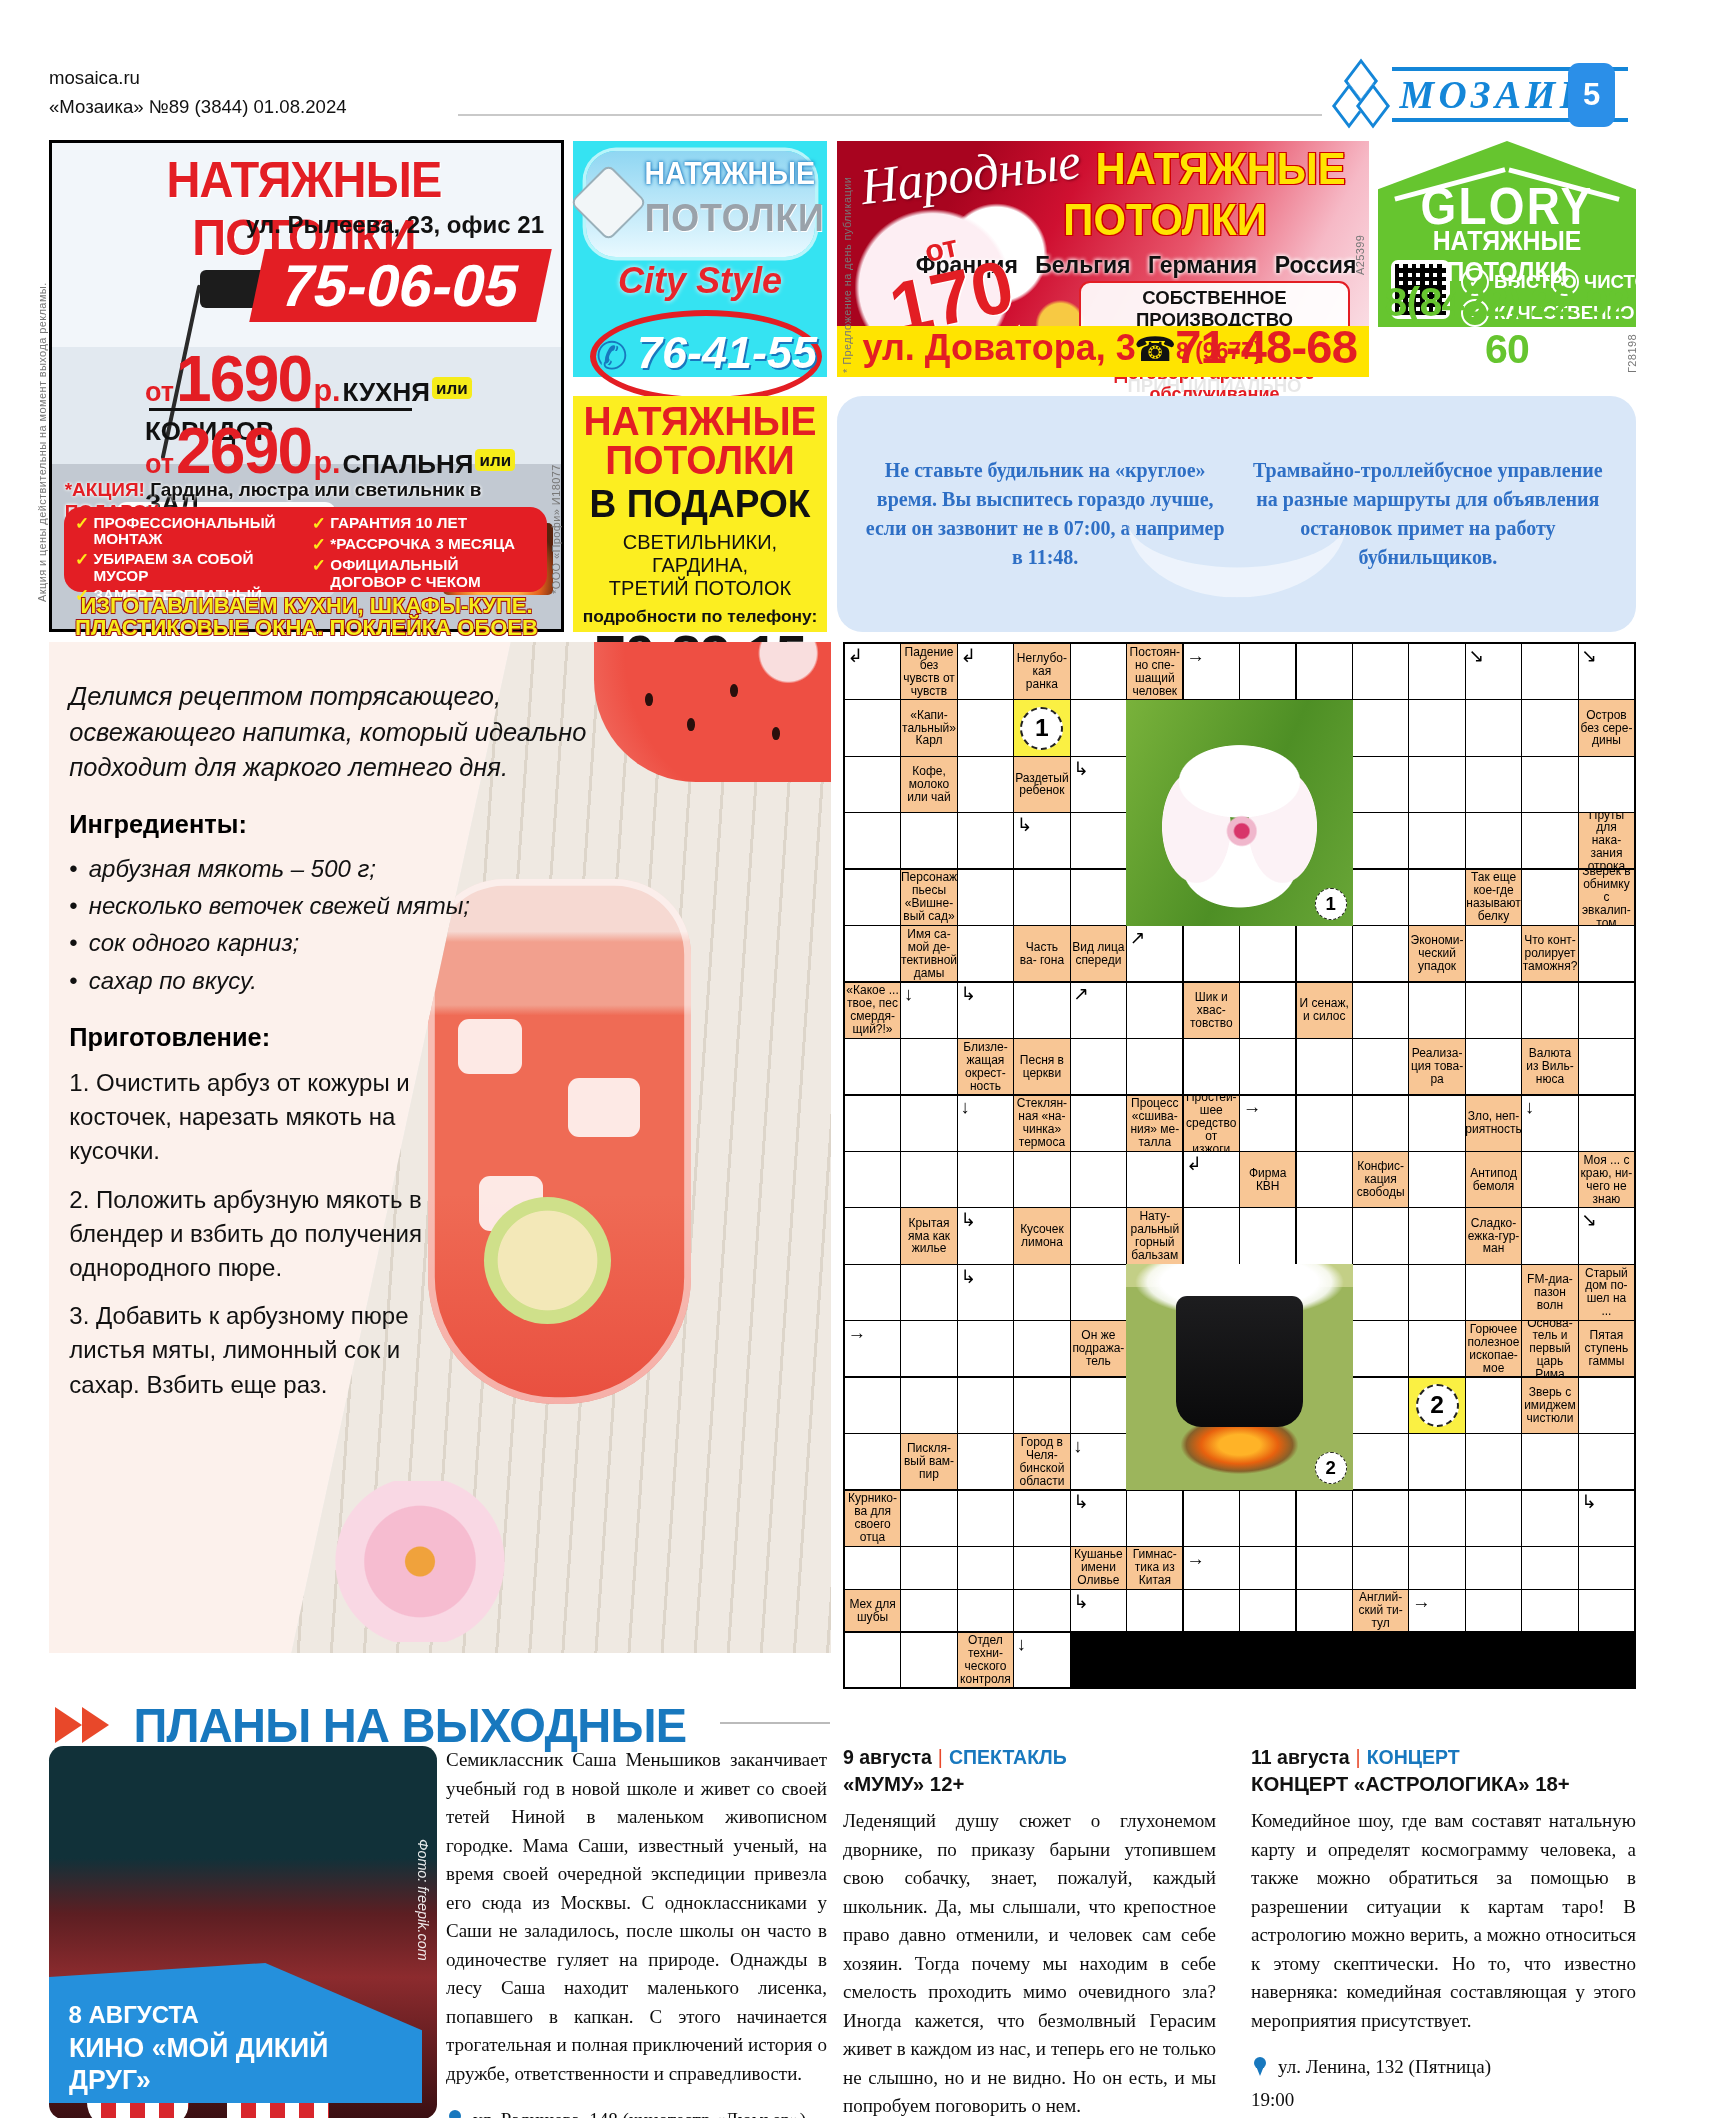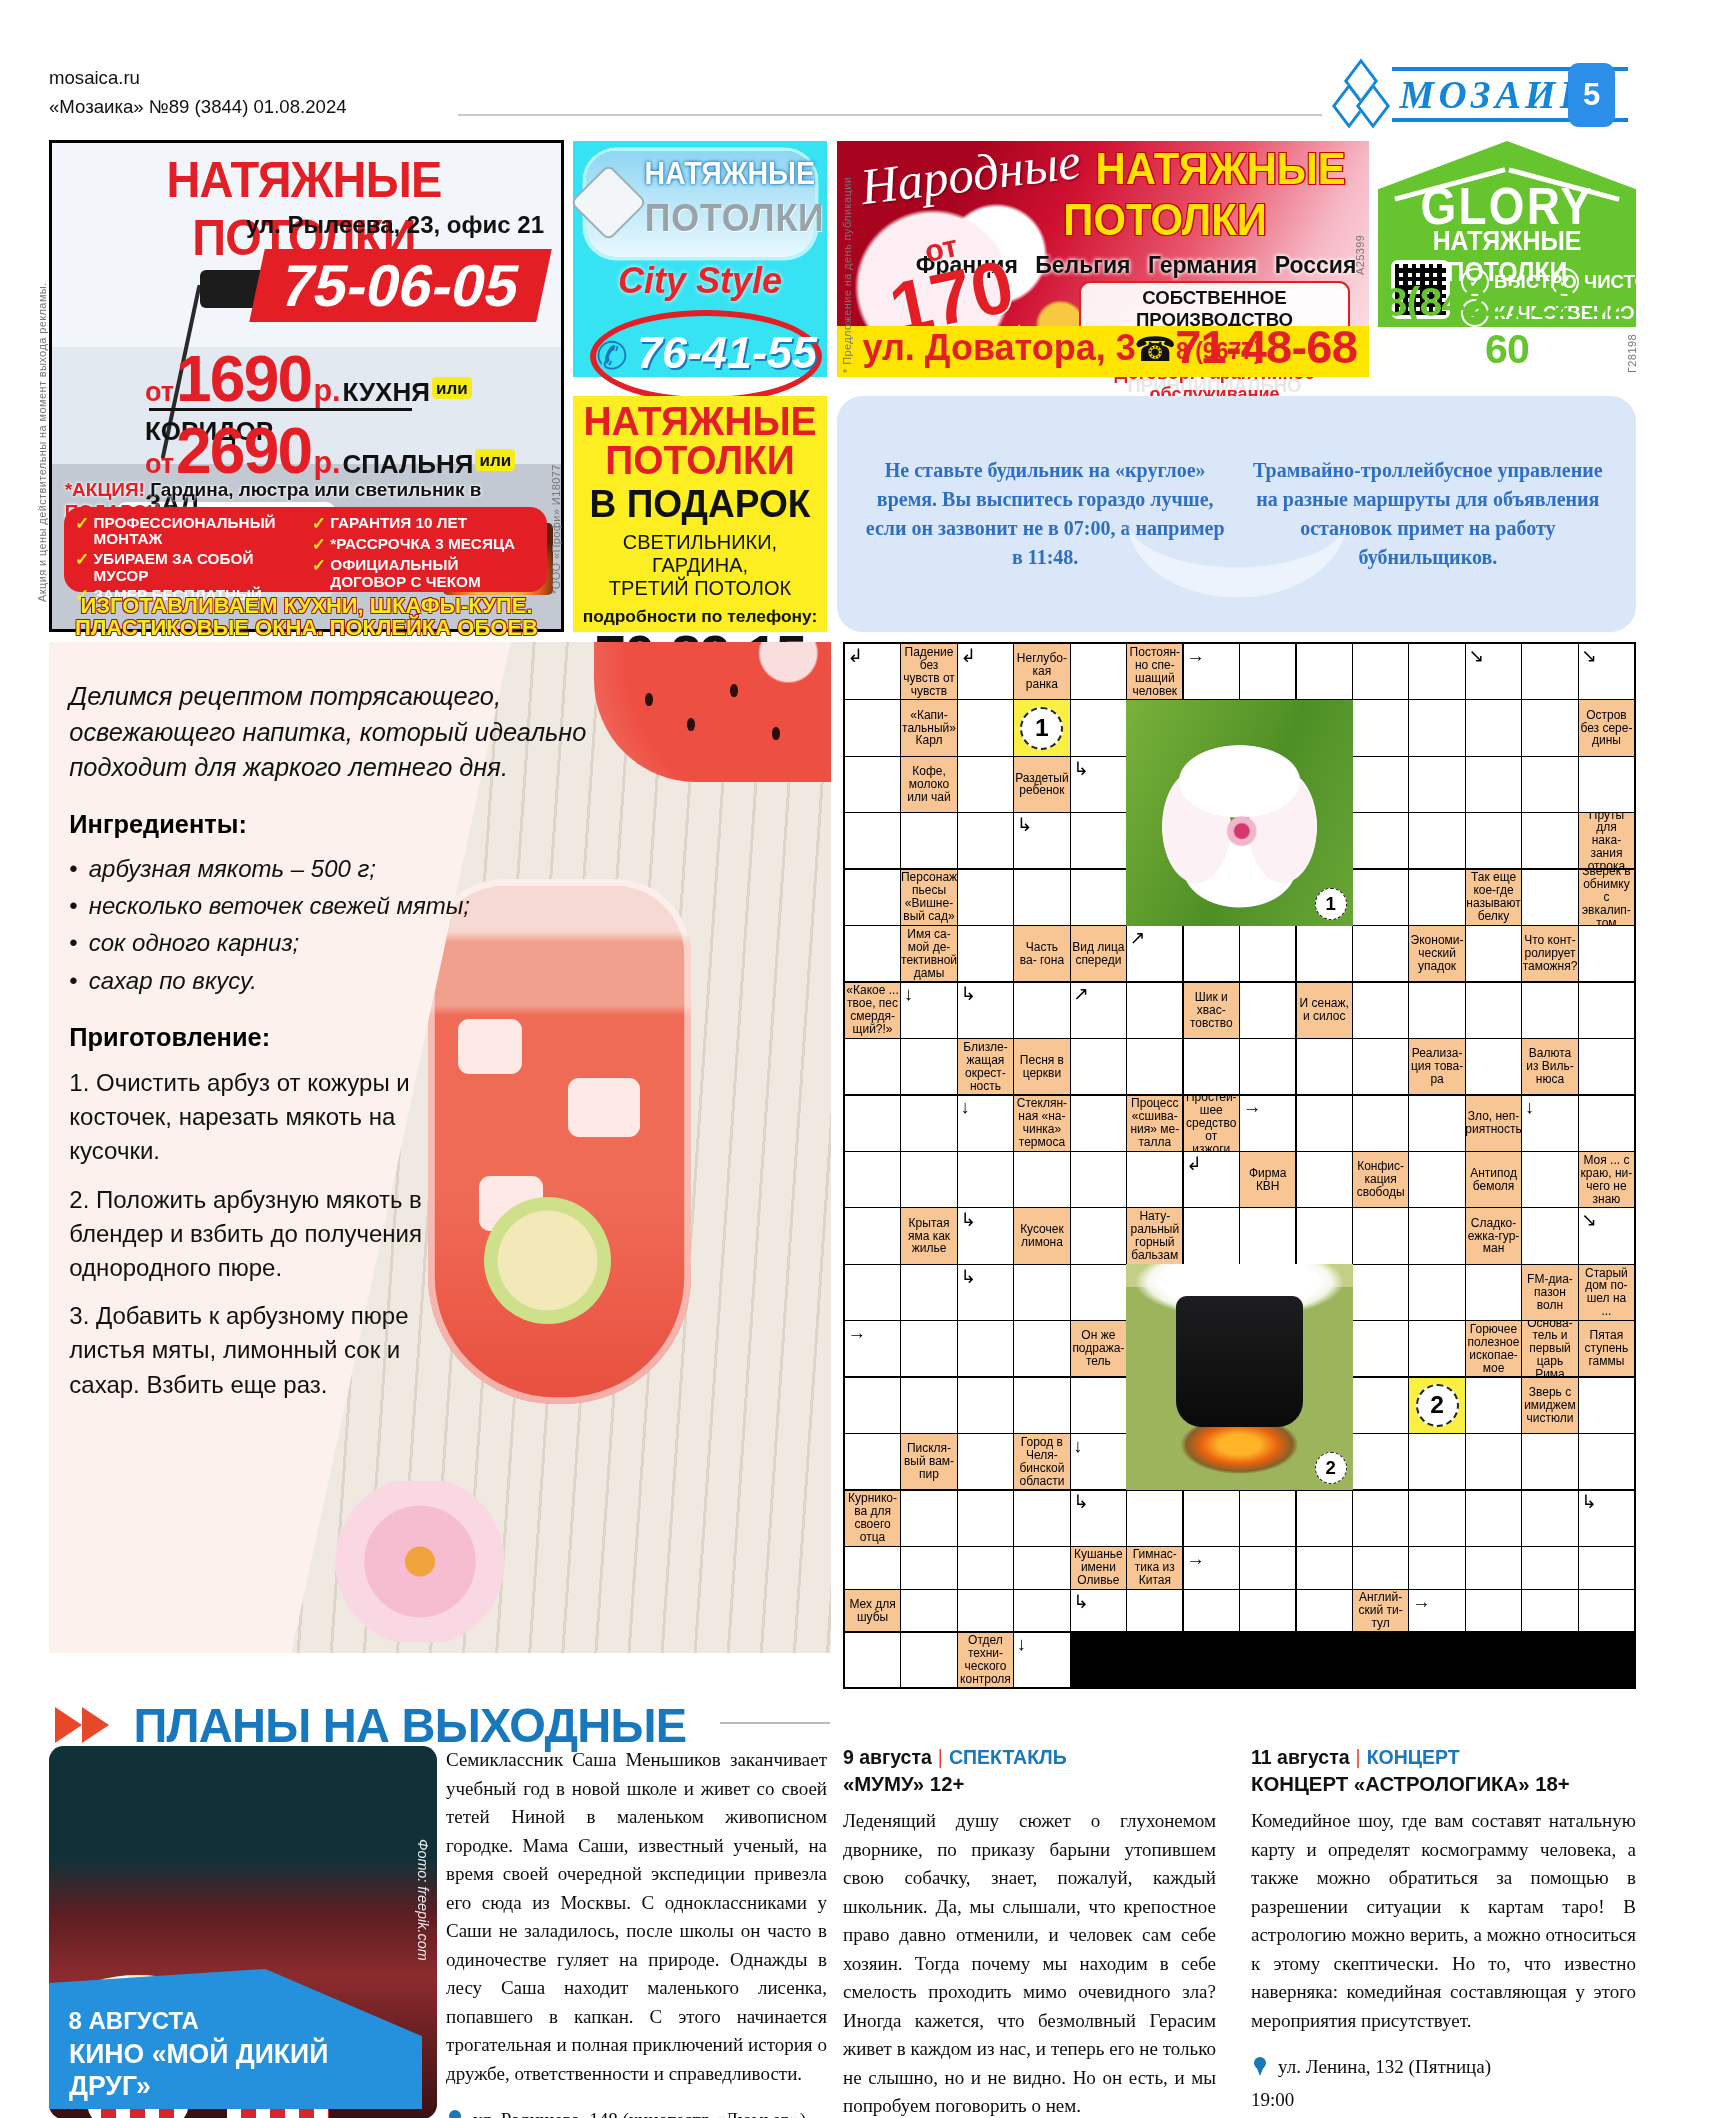--- a/index.html
+++ b/index.html
@@ -218,21 +218,21 @@
 
   #wk-card{left:49px;top:1746px;width:388px;height:373px;border-radius:14.4px;overflow:hidden;
      background:linear-gradient(180deg,#113139 0 30%,#5c1e22 45%,#8c2b2e 62%,#3a0f12 100%);}
   .bucket{position:absolute;bottom:-8.5px;width:102px;height:127px;border-radius:8.5px 8.5px 25.4px 25.4px;
      background:repeating-linear-gradient(90deg,#fff 0 14.4px,#d8262c 14.4px 29px);}
   .bucket::before{content:"";position:absolute;left:-5.1px;top:-25.4px;width:112px;height:38px;border-radius:50%;
      background:radial-gradient(circle at 30% 40%,#fffbe8 0 22%,transparent 23%),
                 radial-gradient(circle at 60% 55%,#fdf3cf 0 25%,transparent 26%),
                 radial-gradient(circle at 80% 35%,#fff 0 20%,transparent 21%),#f7eecb;}
   #bk1{left:38px;} #bk2{left:178px;bottom:-25.4px;}
-  #wk-banner{position:absolute;left:0;bottom:10px;width:373px;height:140px;background:#2590dc;
+  #wk-banner{position:absolute;left:0;bottom:16px;width:373px;height:140px;background:#2590dc;
      clip-path:polygon(0 10%,58% 0,100% 48%,100% 100%,0 100%);
      color:#fff;padding:38px 0 0 19.5px;box-sizing:border-box;}
   #wk-banner .d{font-size:24px;font-weight:bold;}
   #wk-banner .t{font-size:28px;font-weight:bold;margin-top:2.5px;transform:scaleX(.95);transform-origin:left;}
   #wk-banner .a{font-size:23px;font-weight:bold;margin-top:3.4px;}
   #wk-photo-credit{position:absolute;right:6px;top:93px;writing-mode:vertical-rl;color:#fff;font-size:14.4px;font-style:italic;opacity:.9;}
 
   .wk-col{position:absolute;top:1746px;}
   #wk-col-story{left:446px;width:381px;}
   #wk-col-2{left:843px;width:373px;}

